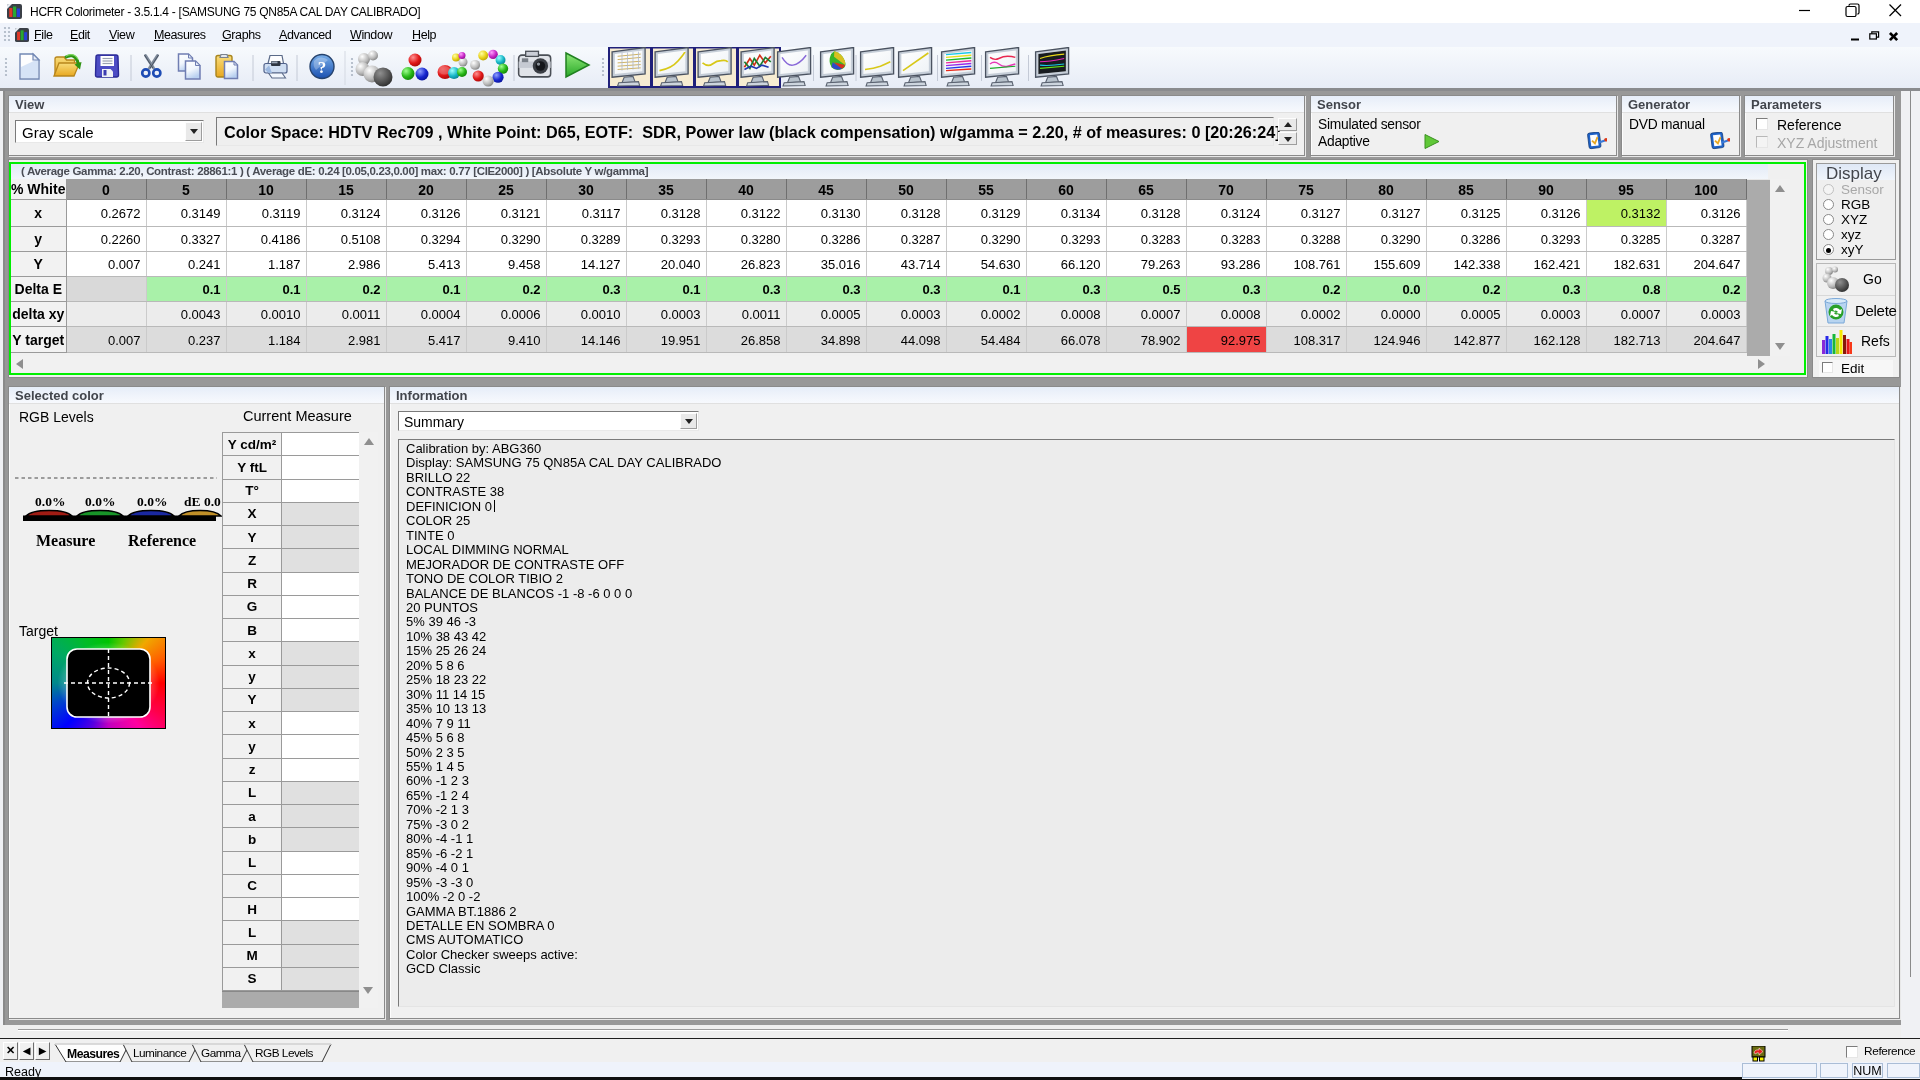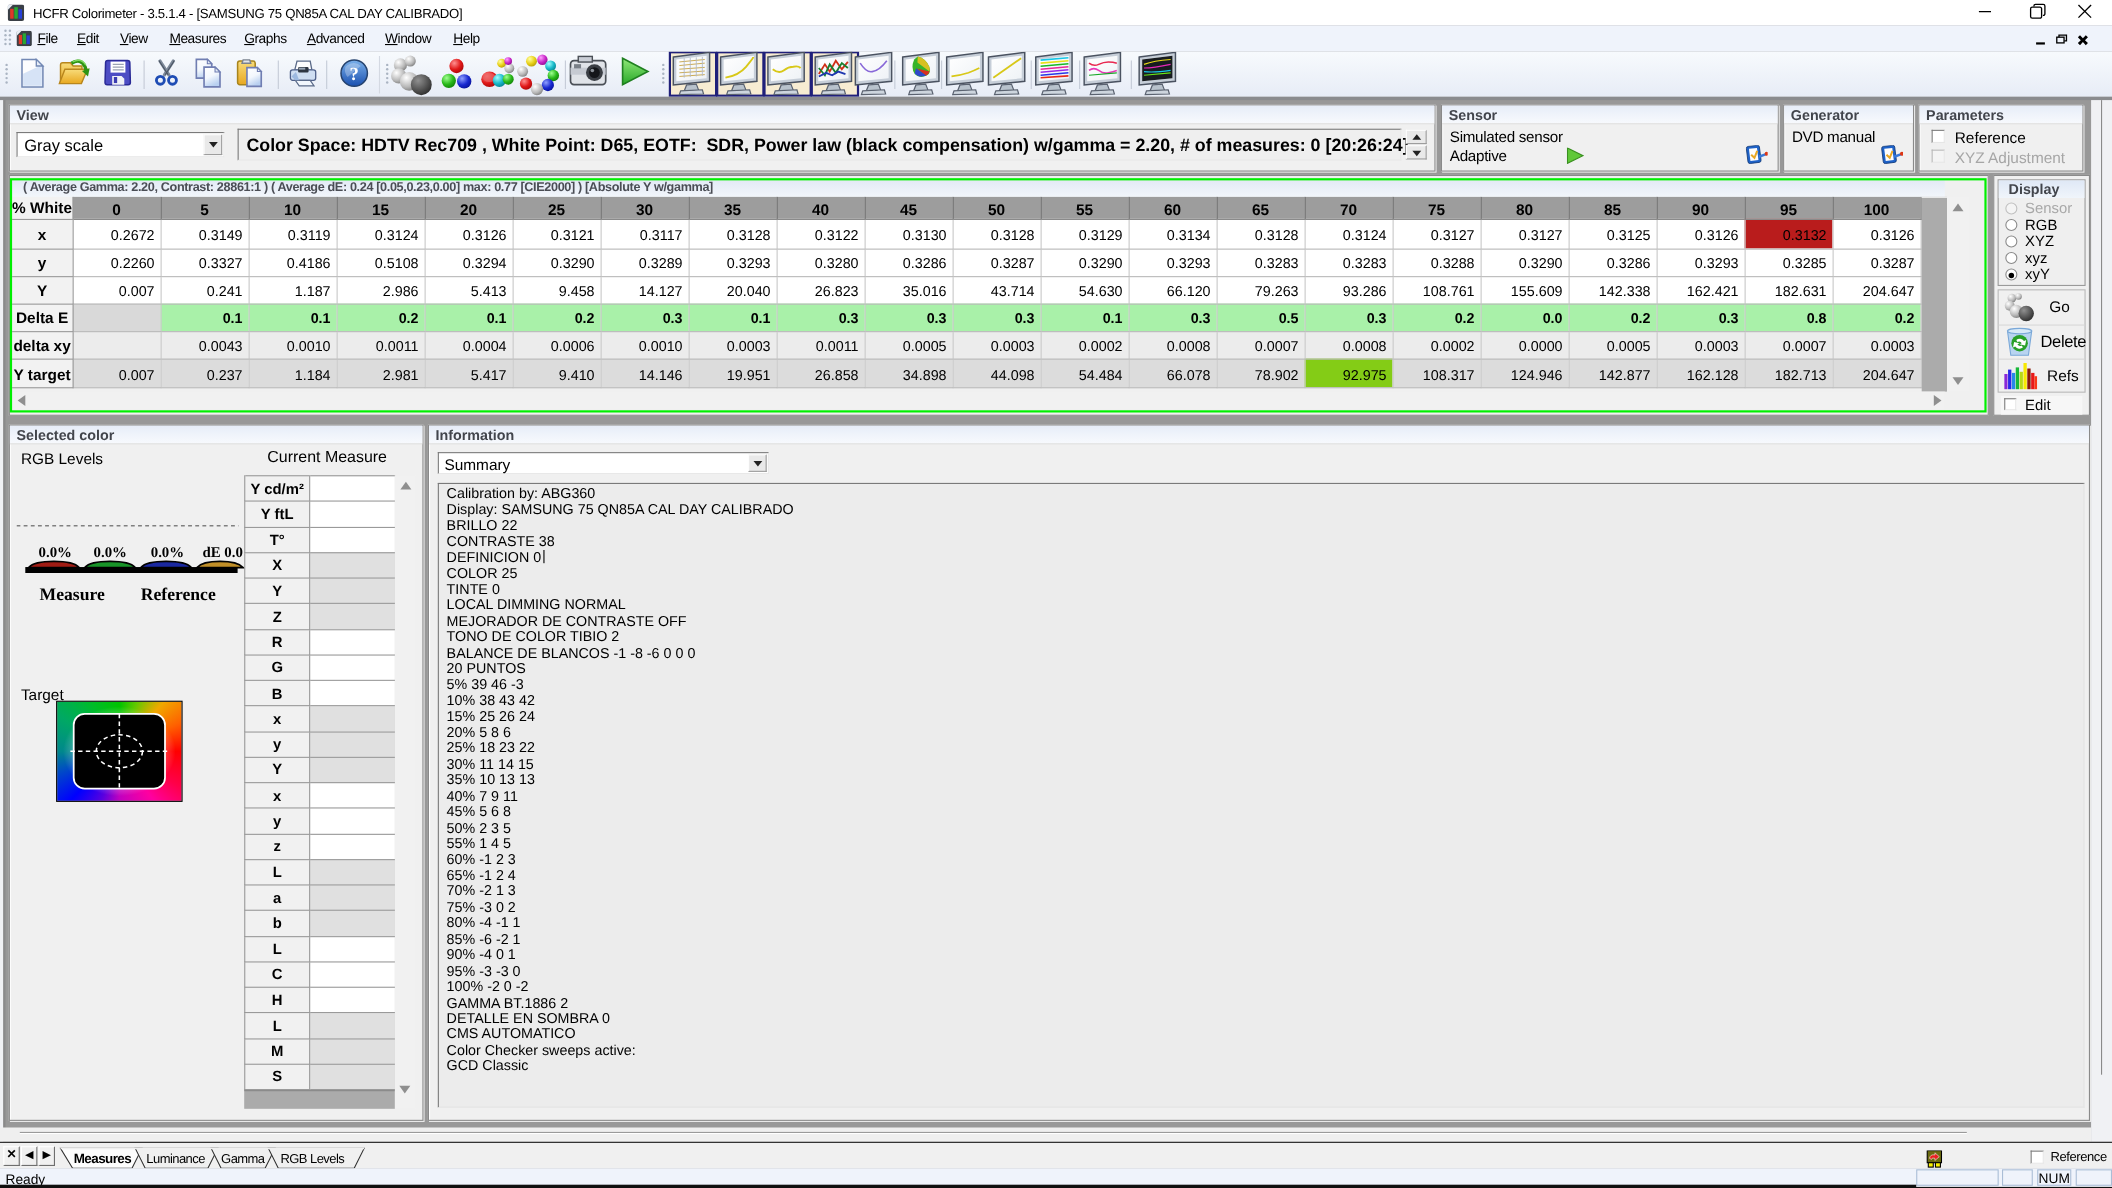--- a/index.html
+++ b/index.html
@@ -475,21 +475,21 @@
         <td class="dv" style="background:#fff;">0.3130</td>
         <td class="dv" style="background:#fff;">0.3128</td>
         <td class="dv" style="background:#fff;">0.3129</td>
         <td class="dv" style="background:#fff;">0.3134</td>
         <td class="dv" style="background:#fff;">0.3128</td>
         <td class="dv" style="background:#fff;">0.3124</td>
         <td class="dv" style="background:#fff;">0.3127</td>
         <td class="dv" style="background:#fff;">0.3127</td>
         <td class="dv" style="background:#fff;">0.3125</td>
         <td class="dv" style="background:#fff;">0.3126</td>
-        <td class="dv" style="background:#b91c1c;">0.3132</td>
+        <td class="dv" style="background:#bef264;">0.3132</td>
         <td class="dv" style="background:#fff;">0.3126</td>
       </tr>
       <tr>
         <td class="lb" style="height:25px">y</td>
         <td class="dv" style="background:#fff;">0.2260</td>
         <td class="dv" style="background:#fff;">0.3327</td>
         <td class="dv" style="background:#fff;">0.4186</td>
         <td class="dv" style="background:#fff;">0.5108</td>
         <td class="dv" style="background:#fff;">0.3294</td>
         <td class="dv" style="background:#fff;">0.3290</td>
@@ -590,21 +590,21 @@
         <td class="dv" style="background:#dcdcdc;">5.417</td>
         <td class="dv" style="background:#dcdcdc;">9.410</td>
         <td class="dv" style="background:#dcdcdc;">14.146</td>
         <td class="dv" style="background:#dcdcdc;">19.951</td>
         <td class="dv" style="background:#dcdcdc;">26.858</td>
         <td class="dv" style="background:#dcdcdc;">34.898</td>
         <td class="dv" style="background:#dcdcdc;">44.098</td>
         <td class="dv" style="background:#dcdcdc;">54.484</td>
         <td class="dv" style="background:#dcdcdc;">66.078</td>
         <td class="dv" style="background:#dcdcdc;">78.902</td>
-        <td class="dv" style="background:#84cc16;">92.975</td>
+        <td class="dv" style="background:#ef4444;">92.975</td>
         <td class="dv" style="background:#dcdcdc;">108.317</td>
         <td class="dv" style="background:#dcdcdc;">124.946</td>
         <td class="dv" style="background:#dcdcdc;">142.877</td>
         <td class="dv" style="background:#dcdcdc;">162.128</td>
         <td class="dv" style="background:#dcdcdc;">182.713</td>
         <td class="dv" style="background:#dcdcdc;">204.647</td>
       </tr>
 </tbody>
   </table>
 <div class="ab" style="left:1747px;top:179px;width:23px;height:177px;background:#ababab;border-top:1px solid #e8e8e8"></div>
@@ -613,21 +613,21 @@
   <div class="ab" style="bottom:6px;left:5px;width:0;height:0;border-left:5px solid transparent;border-right:5px solid transparent;border-top:7px solid #8f8f8f"></div>
 </div>
 <div class="ab" style="left:11px;top:356px;width:1757px;height:16px;background:#f1f1f1">
   <div class="ab" style="left:5px;top:3px;width:0;height:0;border-top:5px solid transparent;border-bottom:5px solid transparent;border-right:7px solid #8f8f8f"></div>
   <div class="ab" style="right:3px;top:3px;width:0;height:0;border-top:5px solid transparent;border-bottom:5px solid transparent;border-left:7px solid #8f8f8f"></div>
 </div>
 <div class="ab" style="left:9px;top:162px;width:1797px;height:213px;border:2px solid #00ef00;z-index:5"></div>
 
 <div class="panel" style="left:1812px;top:159px;width:88px;height:219px;box-shadow:none">
   <div class="ab" style="left:3px;top:3px;width:80px;height:97px;background:#efefef;border:1px solid #9a9a9a">
-    <div style="height:16px;background:linear-gradient(180deg,#dfe8f6,#f0f5fb);font-weight:bold;font-size:13px;color:#42454c;padding:0 0 0 9px">Display</div>
+    <div style="height:16px;background:linear-gradient(180deg,#dfe8f6,#f0f5fb);font-weight:normal;font-size:17px;color:#42454c;padding:0 0 0 9px">Display</div>
     <div class="ab" style="left:6px;top:20px;width:11px;height:11px;border-radius:50%;background:#f4f4f4;border:1px solid #c0c0c0"></div>
     <div class="ab" style="left:24px;top:18px;font-size:13.5px;color:#a8a8a8">Sensor</div>
     <div class="ab" style="left:6px;top:35px;width:11px;height:11px;border-radius:50%;background:#fff;border:1px solid #8a8a8a"></div>
     <div class="ab" style="left:24px;top:33px;font-size:13.5px">RGB</div>
     <div class="ab" style="left:6px;top:50px;width:11px;height:11px;border-radius:50%;background:#fff;border:1px solid #8a8a8a"></div>
     <div class="ab" style="left:24px;top:48px;font-size:13.5px">XYZ</div>
     <div class="ab" style="left:6px;top:65px;width:11px;height:11px;border-radius:50%;background:#fff;border:1px solid #8a8a8a"></div>
     <div class="ab" style="left:24px;top:63px;font-size:13.5px">xyz</div>
     <div class="ab" style="left:6px;top:80px;width:11px;height:11px;border-radius:50%;background:#fff;border:1px solid #8a8a8a">
         <div style="width:5px;height:5px;border-radius:50%;background:#000;margin:3px auto 0"></div>

